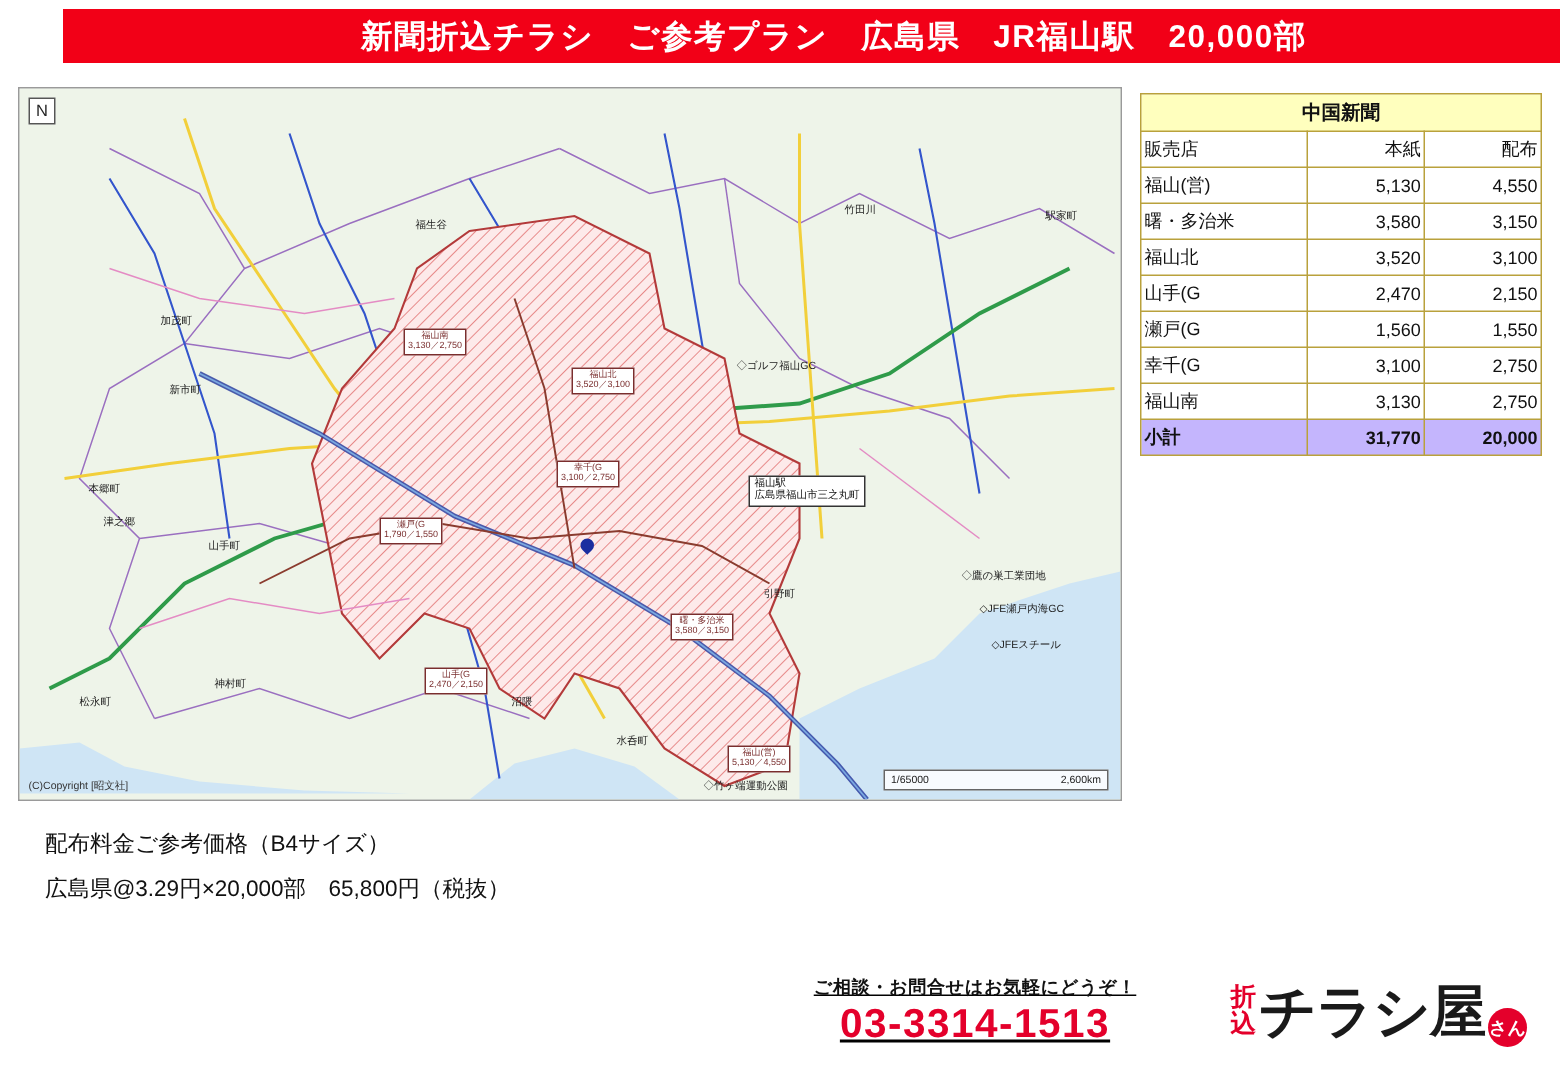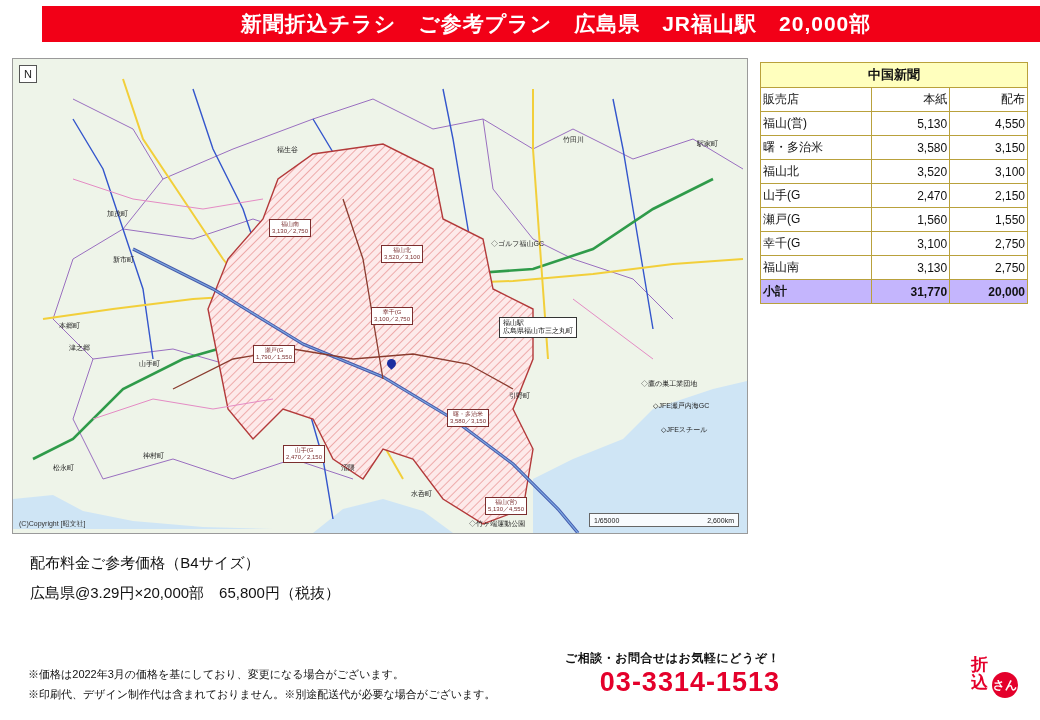--- a/index.html
+++ b/index.html
@@ -156,21 +156,22 @@
     font-size: 11px;
     color: #111;
     line-height: 20px;
   }
 
   
   .contact {
     position: absolute;
     left: 520px; top: 650px;
     width: 260px;
-    text-align: right;
+    text-align: center;
+    text-decoration: underline;
   }
   .contact-lead {
     font-size: 12px;
     font-weight: bold;
     color: #111;
     letter-spacing: 0.5px;
   }
   .contact-tel {
     font-size: 27px;
     font-weight: bold;
@@ -380,31 +381,28 @@
         </tr>
       </tbody>
     </table>
   </div>
 
   <div class="price-block">
     <div>配布料金ご参考価格（B4サイズ）</div>
     <div>広島県@3.29円×20,000部　65,800円（税抜）</div>
   </div>
 
-  <div class="notes">
-    <div>※価格は2022年3月の価格を基にしており、変更になる場合がございます。</div>
-    <div>※印刷代、デザイン制作代は含まれておりません。※別途配送代が必要な場合がございます。</div>
-  </div>
 
   <div class="contact">
     <div class="contact-lead">ご相談・お問合せはお気軽にどうぞ！</div>
     <div class="contact-tel">03-3314-1513</div>
   </div>
 
   <div class="logo">
     <div class="logo-red">
       <div>折</div>
       <div>込</div>
     </div>
+    <div class="logo-black">チラシ屋</div>
     <div class="logo-san">さん</div>
   </div>
 
 </div>
 
 </body></html>

